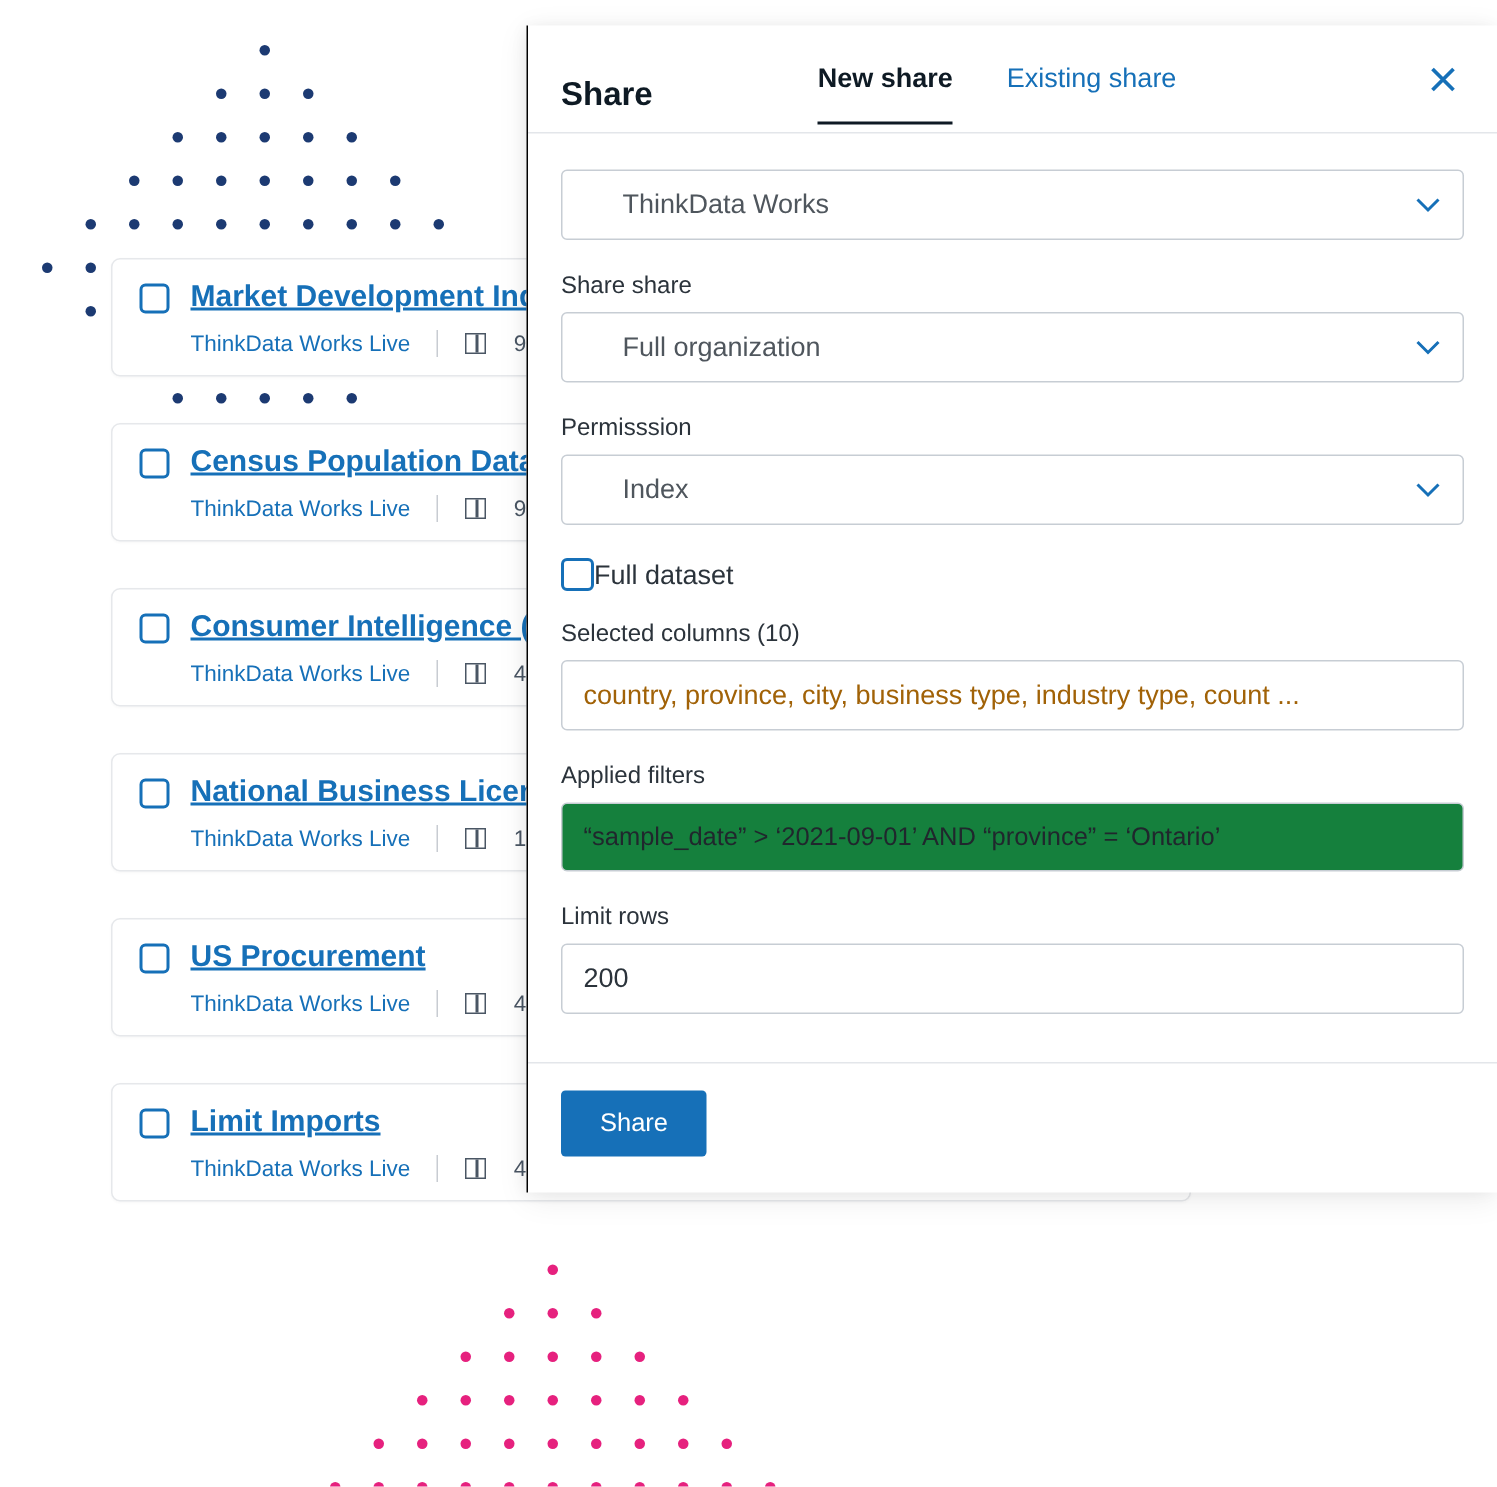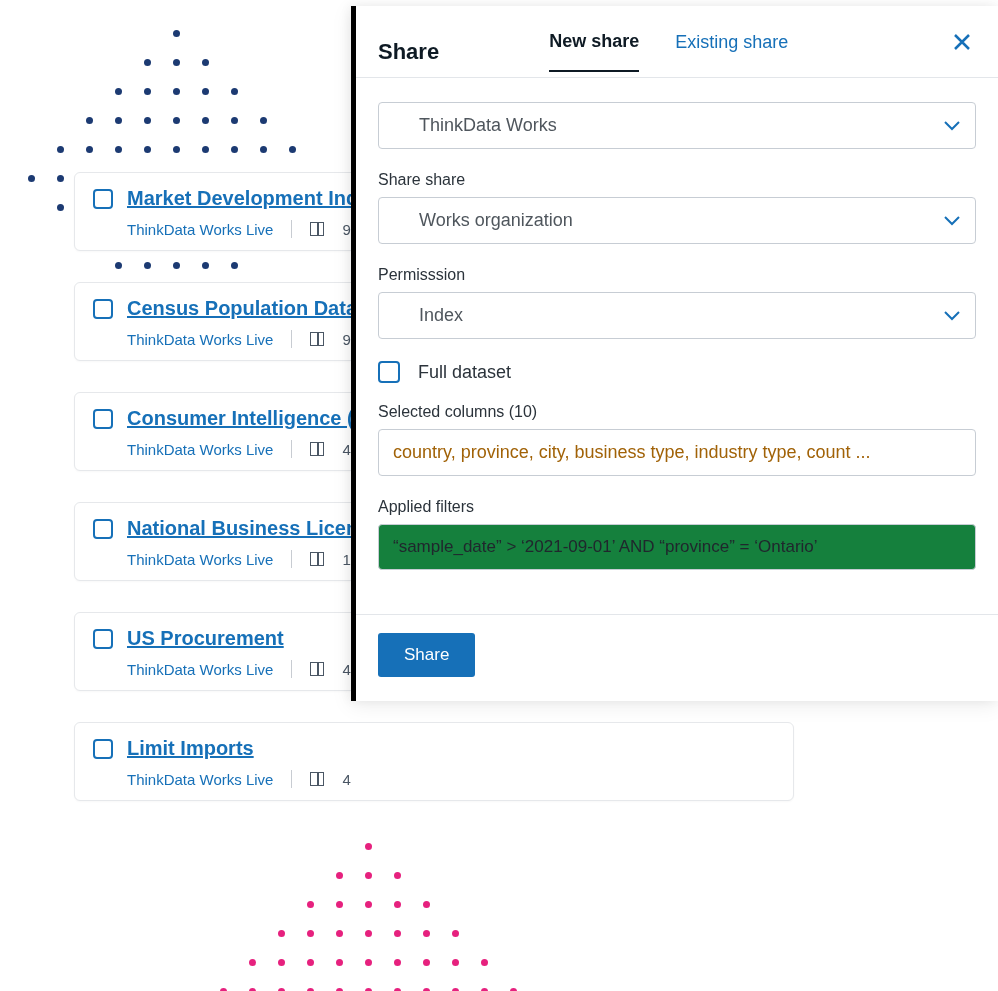--- a/index.html
+++ b/index.html
@@ -55,37 +55,37 @@
   }
   .card-row2 .divider { width: 1px; height: 18px; background: #c8ccd2; }
   .card-row2 .col-icon { width: 14px; height: 14px; border: 1.4px solid #4a5664; position: relative; }
   .card-row2 .col-icon::after { content:''; position:absolute; left:50%; top:0; bottom:0; width:1.4px; background:#4a5664; }
   .card-row2 .meta-num { color:#4a5664; }
 
   
   .modal {
     position: absolute;
     left: 351px;
-    top: 6px;
+    top: 17px;
     width: 647px;
     background: #fff;
     box-shadow: -2px 0 10px rgba(0,0,0,0.05), 0 4px 20px rgba(0,0,0,0.08);
-    border-left: 5px solid #000000;
+    border-left: 1px solid #000000;
   }
   .modal-header {
     display: flex; align-items: center;
     padding: 20px 22px 0 22px;
     border-bottom: 1px solid #e3e6ea;
     height: 72px;
     position: relative;
   }
   .modal-header .title {
     font-size: 22px; font-weight: 700; color: #0e1a24; margin-right: 110px;
   }
-  .tabs { display: flex; gap: 36px; align-items: center; }
+  .tabs { display: flex; gap: 36px; }
   .tab { font-size: 18px; color:#1670b8; padding-bottom: 18px; cursor: pointer; }
   .tab.active { color:#0e1a24; font-weight:600; border-bottom: 2px solid #0e1a24; }
   .close-btn {
     position: absolute; right: 22px; top: 22px; cursor: pointer;
     width: 28px; height: 28px; display:flex; align-items:center; justify-content:center;
   }
   .close-btn svg { stroke:#1670b8; stroke-width:2.5; }
 
   .modal-body { padding: 24px 22px 22px 22px; }
   .field-label { font-size: 16px; color:#2b333b; margin-bottom: 8px; }
@@ -96,21 +96,21 @@
     padding: 12px 14px;
     font-size: 18px;
     color: #4f565d;
     display:flex; align-items:center; justify-content:space-between;
     background:#fff;
   }
   .select-box { cursor:pointer;padding-left:40px; }
   .select-box svg { stroke:#1670b8; stroke-width:2; }
   .field-group { margin-bottom: 22px; }
 
-  .full-dataset-row { display:flex; align-items:center; gap:18px; margin-bottom: 20px; }
+  .full-dataset-row { display:flex; align-items:center; margin-bottom: 20px; }
   .full-dataset-row .checkbox {
     width: 22px; height: 22px; border: 2px solid #1670b8; border-radius: 4px;
   }
   .full-dataset-row .lbl { font-size:18px; color:#2b333b; }
 
   .readonly-box { background:#15803d; color:#20272d; font-size:17px; }
 
   .text-box input {
     border:none; outline:none; width:100%; font-size:18px; color:#2b333b; background:transparent;
   }
@@ -415,21 +415,21 @@
         <span>ThinkData Works</span>
         <svg width="18" height="12" viewBox="0 0 18 12" fill="none">
             <path d="M2 2 L9 9 L16 2"></path>
           </svg>
       </div>
     </div>
 
     <div class="field-group">
       <div class="field-label">Share share</div>
       <div class="select-box">
-        <span>Works organization</span>
+        <span>Full organization</span>
         <svg width="18" height="12" viewBox="0 0 18 12" fill="none">
             <path d="M2 2 L9 9 L16 2"></path>
           </svg>
       </div>
     </div>
 
     <div class="field-group">
       <div class="field-label">Permisssion</div>
       <div class="select-box">
         <span>Index</span>
@@ -451,19 +451,25 @@
       </div>
     </div>
 
     <div class="field-group">
       <div class="field-label">Applied filters</div>
       <div class="readonly-box">
         <span>“sample_date” &gt; ‘2021-09-01’ AND “province” = ‘Ontario’</span>
       </div>
     </div>
 
+    <div class="field-group" style="margin-bottom:10px;">
+      <div class="field-label">Limit rows</div>
+      <div class="text-box">
+        <input type="text" value="200" style="">
+      </div>
+    </div>
 
   </div>
 
   <div class="modal-footer">
     <button class="share-btn">Share</button>
   </div>
 </div>
 
 </body></html>

